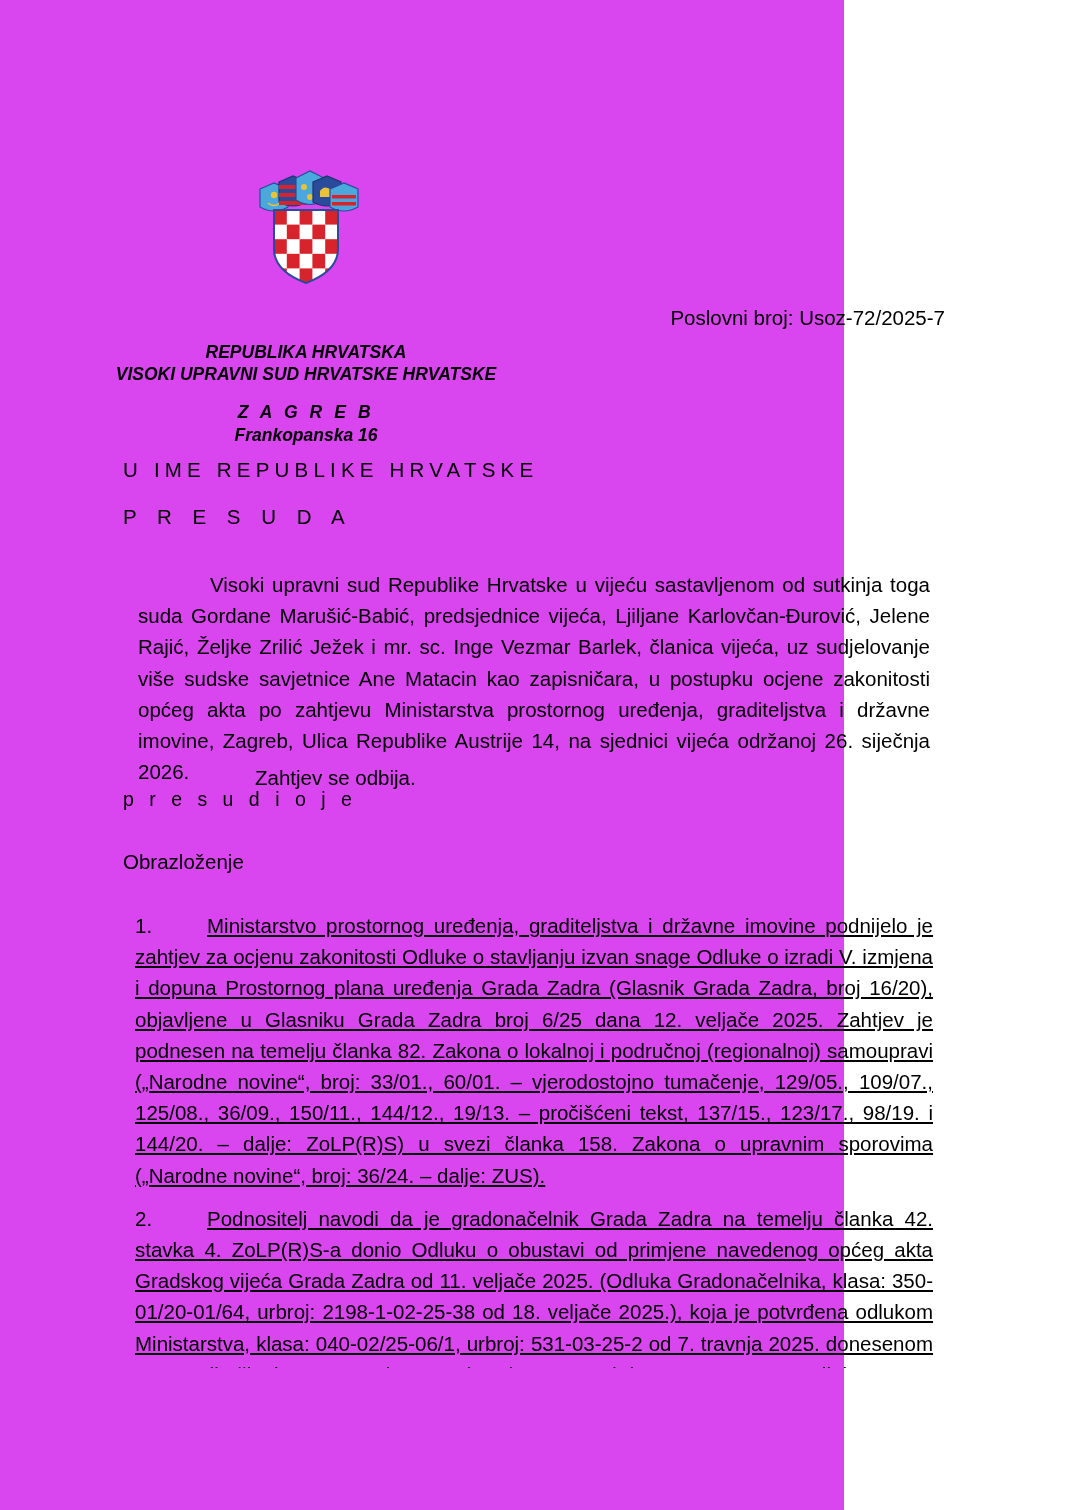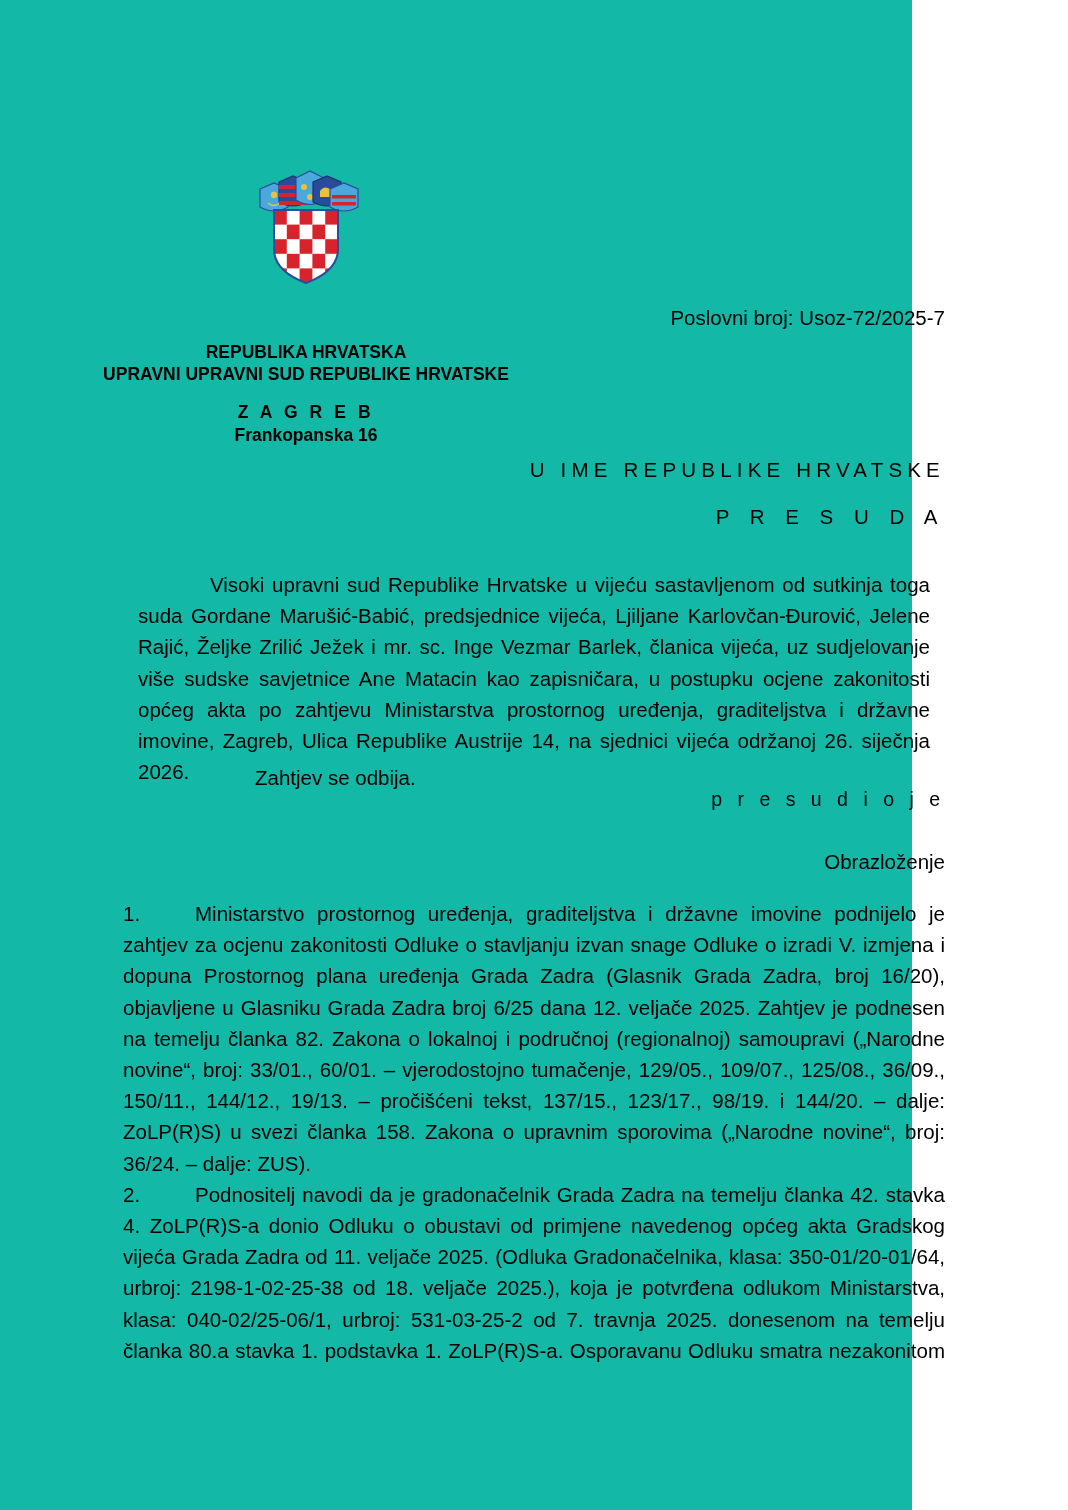--- a/index.html
+++ b/index.html
@@ -11,23 +11,23 @@
     width: 1068px;
     height: 1510px;
     position: relative;
     font-family: "Liberation Sans", sans-serif;
     color: #000000;
     overflow: hidden;
   }
 
   .page {
     position: relative;
-    width: 912px;
+    width: 844px;
     height: 1510px;
-    background: #14b8a6;
+    background: #d946ef;
   }
 
   
   .coa-wrap {
     position: absolute;
     left: 252px;
     top: 163px;
     width: 108px;
     height: 122px;
   }
@@ -48,32 +48,33 @@
   
   .court-header {
     position: absolute;
     left: 100px;
     top: 341px;
     width: 412px;
     text-align: center;
     font-weight: bold;
     font-size: 17.5px;
     line-height: 22.2px;
+    font-style: italic;
   }
   .court-header .spaced {
     letter-spacing: 3.6px;
     margin-top: 16px;
   }
 
   
   .doc-title {
     position: absolute;
     left: 123px;
     width: 822px;
-    text-align: right;
+    text-align: left;
     font-size: 20.5px;
   }
   .title-1 {
     top: 458px;
     letter-spacing: 5.2px;
   }
   .title-2 {
     top: 505px;
     letter-spacing: 7.5px;
   }
@@ -114,21 +115,22 @@
     top: 762px;
     font-size: 20.5px;
     line-height: 31.2px;
     white-space: nowrap;
   }
 
   .para-reasons {
     top: 898px;
   }
   .para-reasons p {
-    margin: 0;
+    margin: 12px;
+    text-decoration: underline;
   }
   .para-reasons p .num {
     display: inline-block;
     width: 72px;
   }
   
   .para-reasons .clipped {
     max-height: 470px;
     overflow: hidden;
   }
@@ -192,21 +194,21 @@
         <rect x="73.2" y="105.4" width="12.8" height="14.6" fill="#d7232b"></rect>
       </g>
       <path d="M22 47 H86 V86 Q86 108 54 120 Q22 108 22 86 Z" fill="none" stroke="#2a4b9b" stroke-width="2"></path>
     </svg>
   </div>
 
   <div class="case-number">Poslovni broj: Usoz-72/2025-7</div>
 
   <div class="court-header">
     <div>REPUBLIKA HRVATSKA</div>
-    <div>UPRAVNI UPRAVNI SUD REPUBLIKE HRVATSKE</div>
+    <div>VISOKI UPRAVNI SUD HRVATSKE HRVATSKE</div>
     <div class="spaced">Z A G R E B</div>
     <div>Frankopanska 16</div>
   </div>
 
   <div class="doc-title title-1">U IME REPUBLIKE HRVATSKE</div>
 
   <div class="doc-title title-2">P R E S U D A</div>
 
   <div class="body-block para-intro">
     <p>Visoki upravni sud Republike Hrvatske u vijeću sastavljenom od sutkinja toga suda Gordane Marušić-Babić, predsjednice vijeća, Ljiljane Karlovčan-Đurović, Jelene Rajić,  Željke Zrilić Ježek i mr. sc. Inge Vezmar Barlek, članica vijeća, uz sudjelovanje više sudske savjetnice Ane Matacin kao zapisničara, u postupku ocjene zakonitosti općeg akta po zahtjevu Ministarstva prostornog uređenja, graditeljstva i državne imovine, Zagreb, Ulica Republike Austrije 14, na sjednici vijeća održanoj 26. siječnja 2026.</p>

